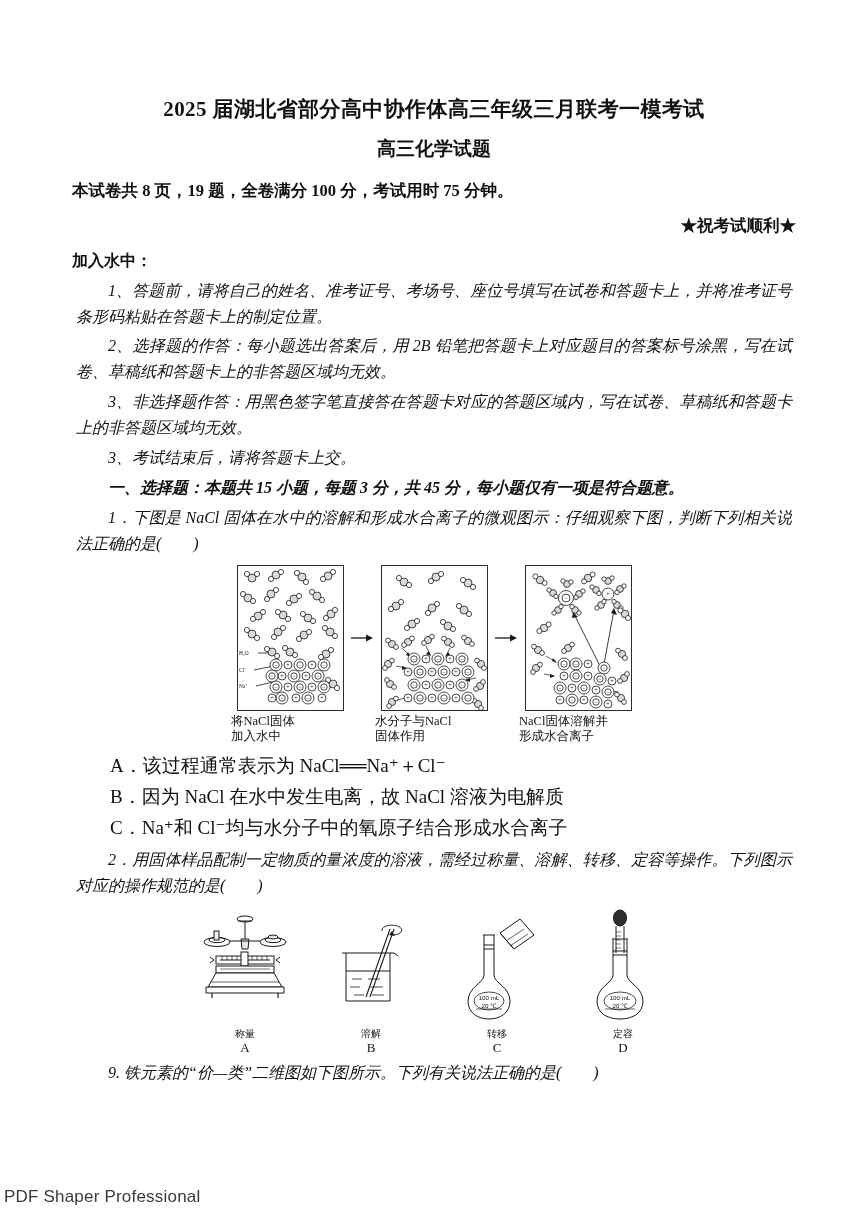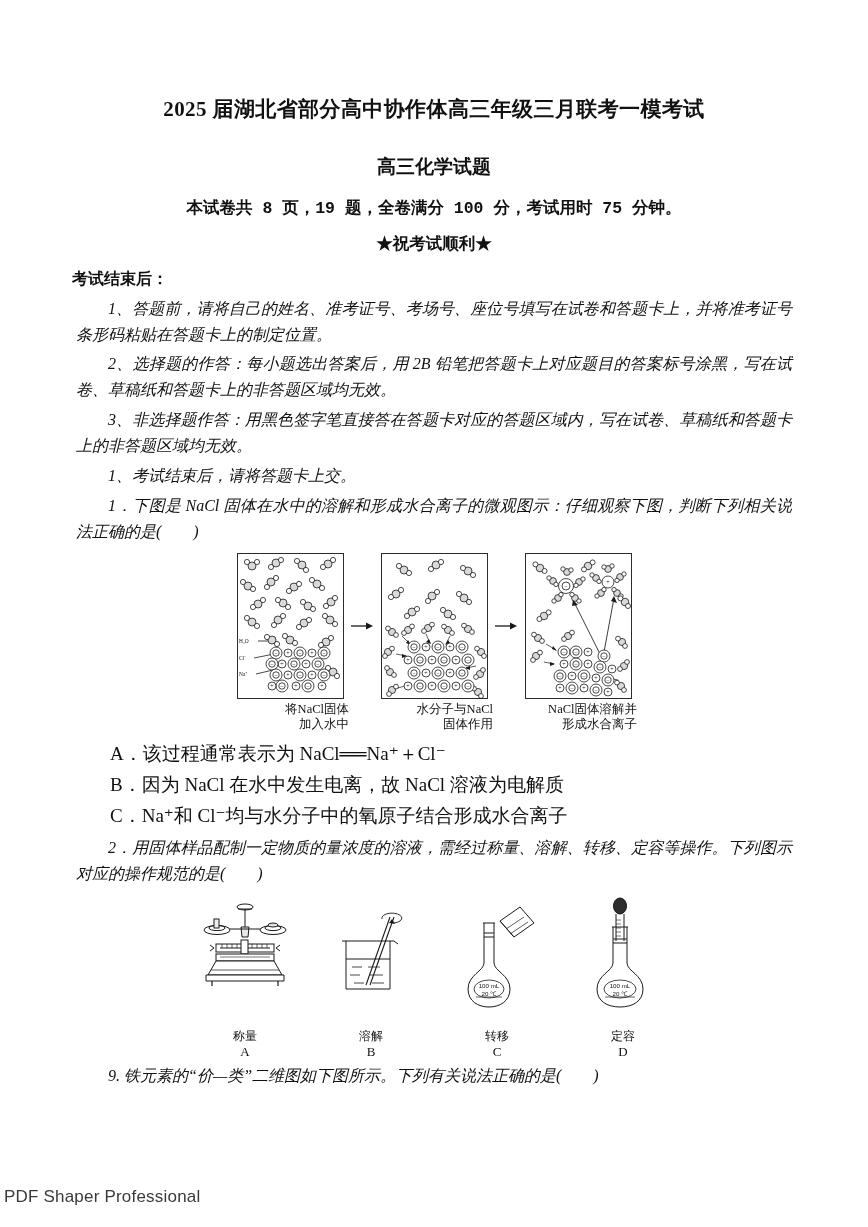--- a/index.html
+++ b/index.html
@@ -32,40 +32,39 @@
     top: 96px;
     width: 724px;
   }
 
   
   .title-main {
     text-align: center;
     font-weight: bold;
     font-size: 21px;
     letter-spacing: 0.4px;
-    margin: 0 0 32px 0;
+    margin: 0 0 14px 0;
     line-height: 1.3;
   }
   .title-sub {
     text-align: center;
     font-weight: bold;
     font-size: 19px;
     margin: 4px 0 18px 0;
     line-height: 1.3;
   }
   .title-info {
-    text-align: center;
+    text-align: left;
     font-weight: bold;
     font-size: 16.5px;
     margin: 4px 0 14px 0;
     line-height: 1.3;
-    font-family: Liberation Mono, monospace;
   }
   .title-wish {
-    text-align: center;
+    text-align: right;
     font-weight: bold;
     font-size: 16.5px;
     margin: 0 0 12px 0;
     line-height: 1.3;
   }
 
   
   .notice-head {
     font-weight: bold;
     font-size: 16px;
@@ -109,41 +108,41 @@
   }
   .arrow-col {
     width: 26px;
     height: 146px;
     display: flex;
     align-items: center;
     justify-content: center;
   }
   .arrow-col svg { display: block; }
   .f1-cap {
-    text-align: right;
+    text-align: left;
     font-size: 12.5px;
     line-height: 1.25;
     margin-top: 3px;
     white-space: pre-line;
     font-family: "Liberation Serif", serif;
   }
   .panel svg { display: block; position: absolute; left: 0; top: 0; }
 
   
   .fig2 {
     margin: 10px 0 4px 0;
     display: flex;
     justify-content: center;
     align-items: flex-end;
     gap: 40px;
   }
   .ap { width: 86px; text-align: center; }
   .ap .art { height: 116px; position: relative; }
   .ap .art svg { position: absolute; left: 0; bottom: 0; }
-  .ap-name { font-size: 12px; line-height: 1.2; margin-top: 16px; }
+  .ap-name { font-size: 10px; line-height: 1.2; margin-top: 3px; }
   .ap-letter { font-size: 13px; line-height: 1.2; }
 
   
   .watermark {
     position: absolute;
     left: 4px;
     bottom: 20px;
     font-family: "Liberation Sans", sans-serif;
     font-size: 17px;
     color: #3a3a3a;
@@ -155,26 +154,27 @@
 
 <div class="page">
 
   <div class="content">
 
     <div class="title-main">2025 届湖北省部分高中协作体高三年级三月联考一模考试</div>
     <div class="title-sub">高三化学试题</div>
     <div class="title-info">本试卷共 8 页，19 题，全卷满分 100 分，考试用时 75 分钟。</div>
     <div class="title-wish">★祝考试顺利★</div>
 
-    <div class="notice-head">考试结束后：</div>
+    <div class="notice-head">加入水中：</div>
     <p class="para">1、答题前，请将自己的姓名、准考证号、考场号、座位号填写在试卷和答题卡上，并将准考证号条形码粘贴在答题卡上的制定位置。</p>
     <p class="para">2、选择题的作答：每小题选出答案后，用 2B 铅笔把答题卡上对应题目的答案标号涂黑，写在试卷、草稿纸和答题卡上的非答题区域均无效。</p>
     <p class="para">3、非选择题作答：用黑色签字笔直接答在答题卡对应的答题区域内，写在试卷、草稿纸和答题卡上的非答题区域均无效。</p>
-    <p class="para">1、考试结束后，请将答题卡上交。</p>
-
+    <p class="para">3、考试结束后，请将答题卡上交。</p>
+
+    <p class="para bold">一、选择题：本题共 15 小题，每题 3 分，共 45 分，每小题仅有一项是符合题意。</p>
 
     <p class="para">1．下图是 NaCl 固体在水中的溶解和形成水合离子的微观图示：仔细观察下图，判断下列相关说法正确的是(　　)</p>
 
     <div class="fig1">
 
       <div class="f1-col">
         <div class="panel">
           <svg width="107" height="146" viewBox="0 0 107 146">
             <g stroke="#1a1a1a" stroke-width="0.8" fill="none">
 

